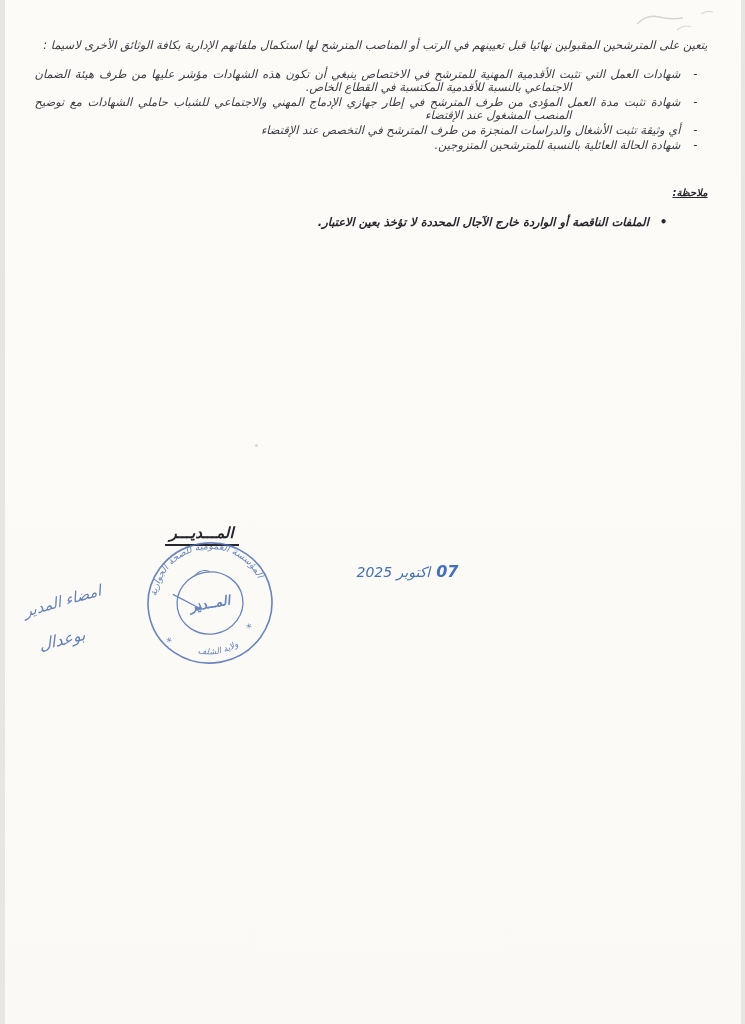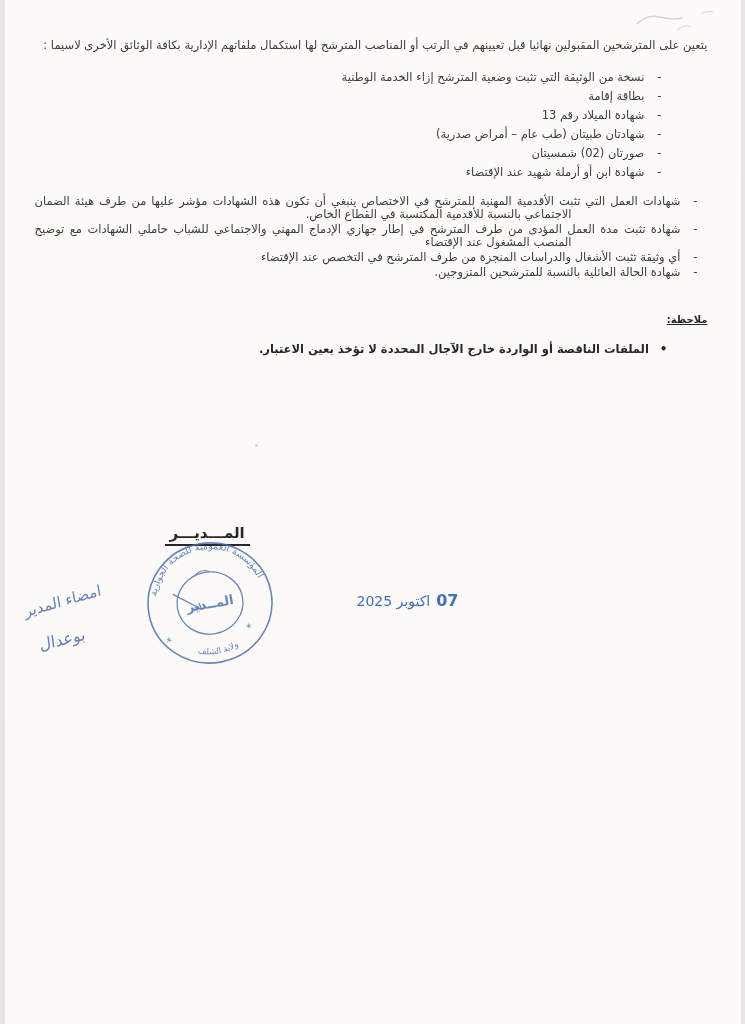--- a/index.html
+++ b/index.html
@@ -13,20 +13,21 @@
   html,body{background:#e8e6e2;}
   body{font-family:"DejaVu Sans",sans-serif;}
   .page{
     position:relative;
     width:736px;height:1024px;
     margin:0 auto;
     background:linear-gradient(180deg,#fcfbf8 0%,var(--paper) 55%,#faf9f5 100%);
     color:var(--ink);
     overflow:hidden;
     direction:rtl;
+    font-style:italic;
   }
   .content{
     position:absolute;top:0;right:0;left:0;
     padding:36px 33px 0 30px;
     font-size:11.5px;
     line-height:18px;
   }
   .para{text-align:justify;text-justify:inter-word;}
   .intro{margin:0 0 14px;}
   ul{list-style:none;}
@@ -66,21 +67,21 @@
   }
   .stamp{position:absolute;top:536px;left:136px;opacity:.82;}
   .hw{
     position:absolute;color:var(--stamp-blue);
     font-size:15px;letter-spacing:2px;opacity:.85;
     white-space:nowrap;direction:rtl;
   }
   .hw-1{top:592px;left:18px;transform:rotate(-16deg) skewX(-6deg);}
   .hw-2{top:630px;left:34px;transform:rotate(-13deg) skewX(-6deg);font-size:16px;}
   .date-stamp{
-    position:absolute;top:591px;left:352px;
+    position:absolute;top:562px;left:352px;
     direction:rtl;color:var(--date-blue);
     font-size:14px;white-space:nowrap;opacity:.9;
   }
   .date-day{font-weight:bold;font-size:16px;letter-spacing:4px;margin-inline-end:6px;}
   .scribble{position:absolute;top:4px;left:626px;opacity:.55;}
   .speck{position:absolute;background:#c9c6c0;border-radius:50%;opacity:.7;}
   .speck-1{top:46px;right:736px;width:5px;height:4px;}
   .speck-2{top:444px;left:250px;width:3px;height:3px;}
 </style>
 </head>
@@ -93,28 +94,20 @@
     <path d="M46,26 q8,-6 14,-3" fill="none" stroke="#bdbab4" stroke-width="1.2"></path>
     <path d="M70,10 q6,-4 12,-2" fill="none" stroke="#c4c1bb" stroke-width="1.1"></path>
   </svg>
   <div class="speck speck-1"></div>
   <div class="speck speck-2"></div>
 
   <div class="content">
 
     <p class="para intro">يتعين على المترشحين المقبولين نهائيا قبل تعيينهم في الرتب أو المناصب المترشح لها استكمال ملفاتهم الإدارية بكافة الوثائق الأخرى لاسيما :</p>
 
-    <ul class="doc-list">
-      <li>نسخة من الوثيقة التي تثبت وضعية المترشح إزاء الخدمة الوطنية</li>
-      <li>بطاقة إقامة</li>
-      <li>شهادة الميلاد رقم 13</li>
-      <li>شهادتان طبيتان (طب عام – أمراض صدرية)</li>
-      <li>صورتان (02) شمسيتان</li>
-      <li>شهادة ابن أو أرملة شهيد عند الإقتضاء</li>
-    </ul>
 
 
     <ul class="success-list">
       <li>شهادات العمل التي تثبت الأقدمية المهنية للمترشح في الاختصاص ينبغي أن تكون هذه الشهادات مؤشر عليها من طرف هيئة الضمان الاجتماعي بالنسبة للأقدمية المكتسبة في القطاع الخاص.</li>
       <li>شهادة تثبت مدة العمل المؤدى من طرف المترشح في إطار جهازي الإدماج المهني والاجتماعي للشباب حاملي الشهادات مع توضيح المنصب المشغول عند الإقتضاء</li>
       <li>أي وثيقة تثبت الأشغال والدراسات المنجزة من طرف المترشح في التخصص عند الإقتضاء</li>
       <li>شهادة الحالة العائلية بالنسبة للمترشحين المتزوجين.</li>
     </ul>
 
 

